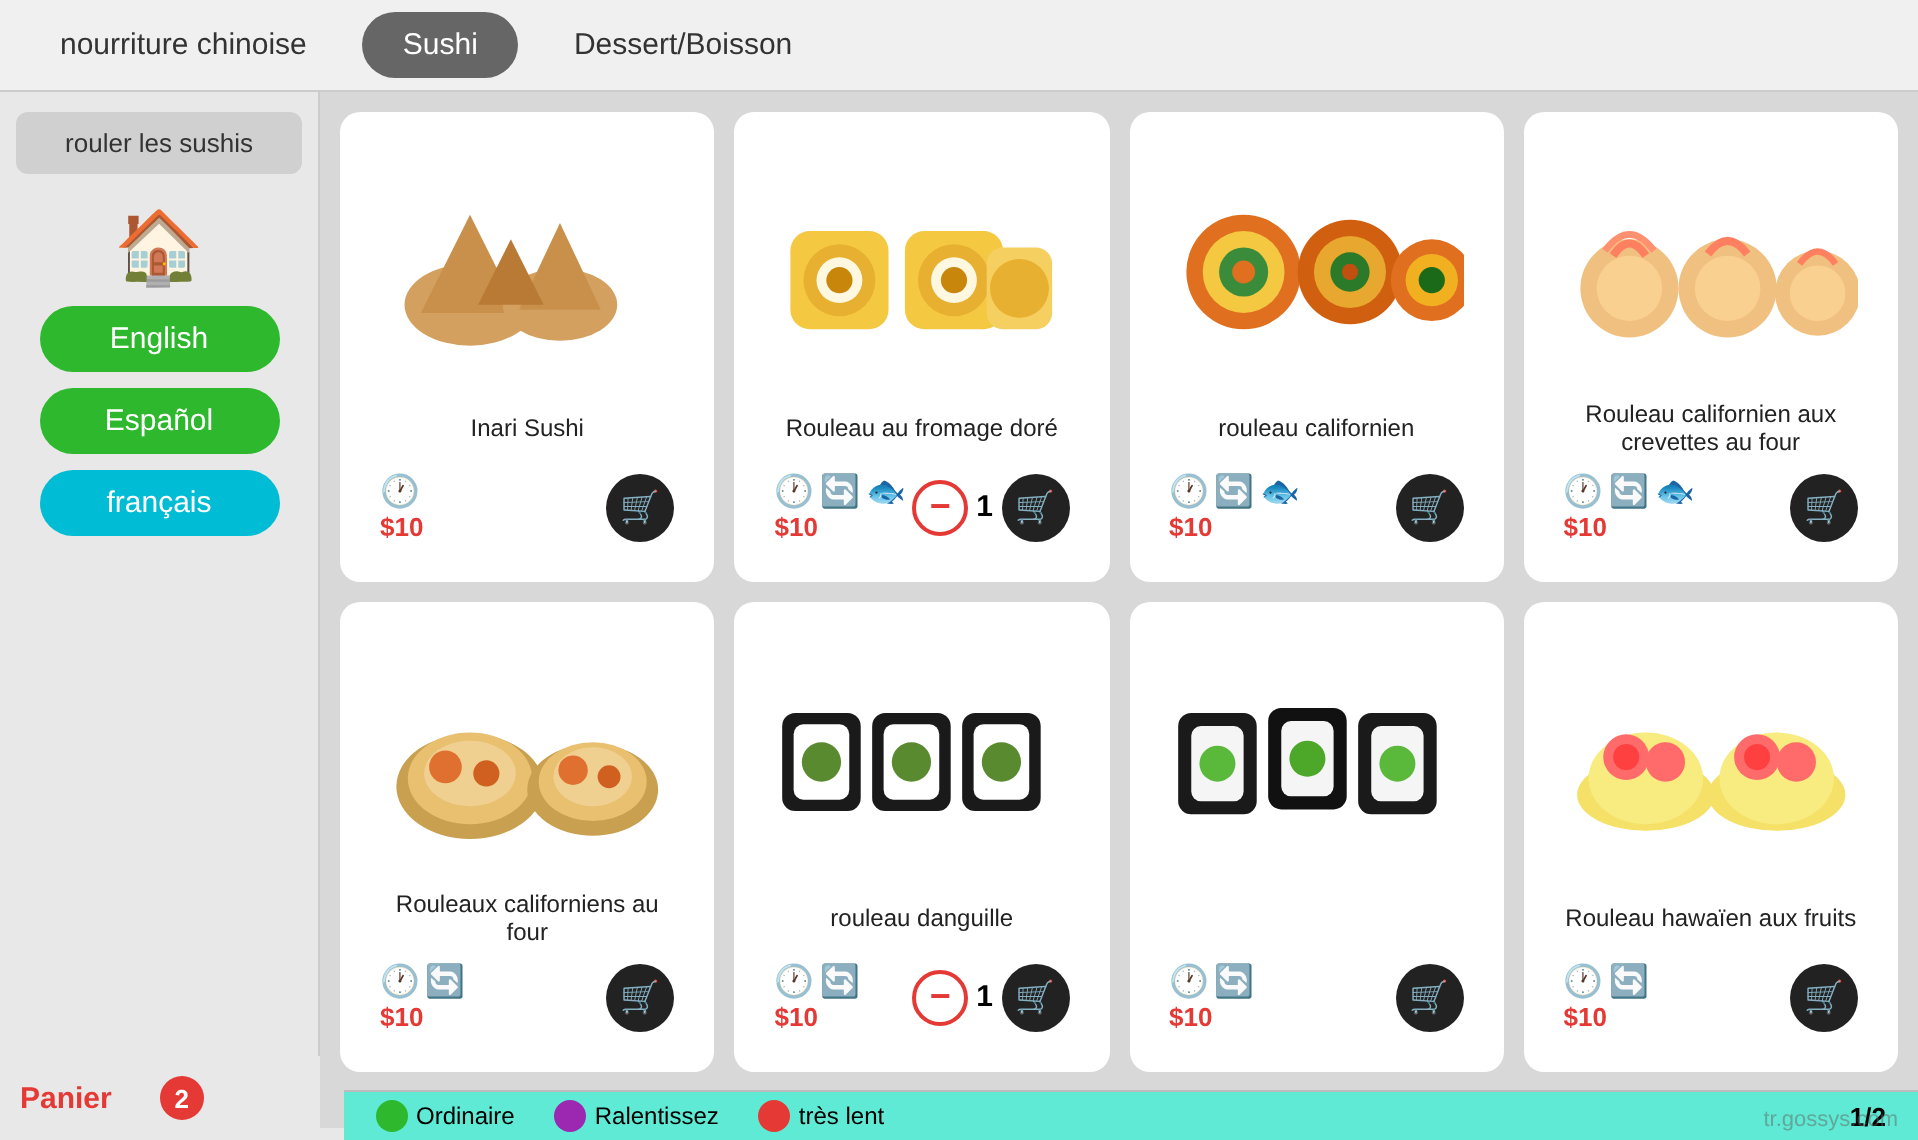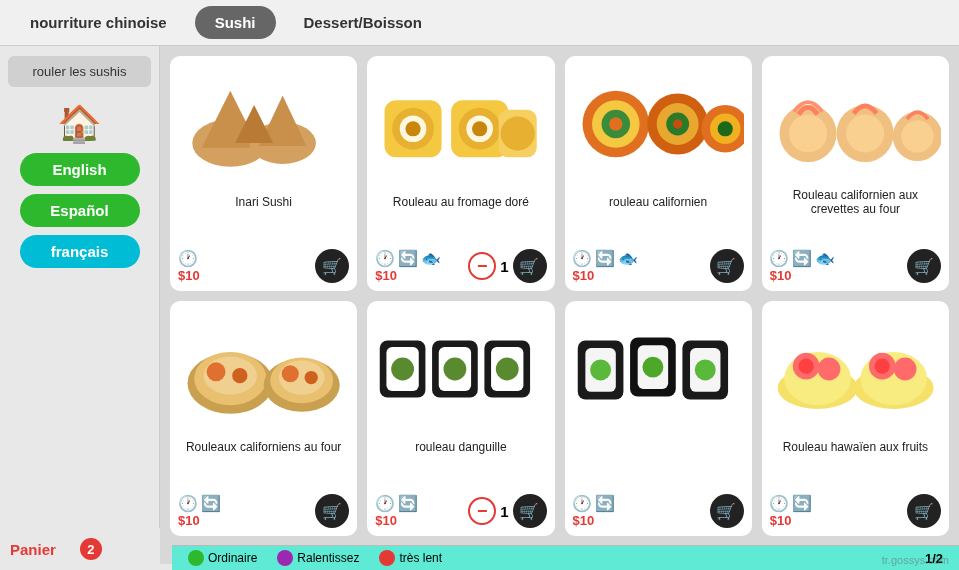--- a/index.html
+++ b/index.html
@@ -20,21 +20,21 @@
       padding: 6px 10px;
       gap: 8px;
       border-bottom: 1px solid #ccc;
     }
     .tab-btn {
       padding: 8px 20px;
       border-radius: 20px;
       border: none;
       cursor: pointer;
       font-size: 15px;
-      font-weight: 700;
+      font-weight: 400;
       text-align: center;
     }
     .tab-btn.inactive {
       background: transparent;
       color: #333;
     }
     .tab-btn.active {
       background: #666;
       color: white;
     }
@@ -72,21 +72,21 @@
       color: #555;
       margin: 8px 0;
     }
     .lang-btn {
       width: 120px;
       padding: 8px 0;
       border-radius: 20px;
       border: none;
       cursor: pointer;
       font-size: 15px;
-      font-weight: bold;
+      font-weight: normal;
       margin-bottom: 8px;
       color: white;
     }
     .lang-btn.english { background: #2db82d; }
     .lang-btn.espanol { background: #2db82d; }
     .lang-btn.francais { background: #00bcd4; }
 
     
     .cart-area {
       position: absolute;
@@ -128,21 +128,21 @@
     .products-grid {
       display: grid;
       grid-template-columns: repeat(4, 1fr);
       grid-template-rows: repeat(2, 1fr);
       gap: 10px;
       height: 100%;
     }
     .product-card {
       background: white;
       border-radius: 10px;
-      padding: 8px;
+      padding: 20px;
       display: flex;
       flex-direction: column;
       align-items: center;
       position: relative;
     }
     .product-image {
       width: 100%;
       height: 120px;
       display: flex;
       align-items: center;

